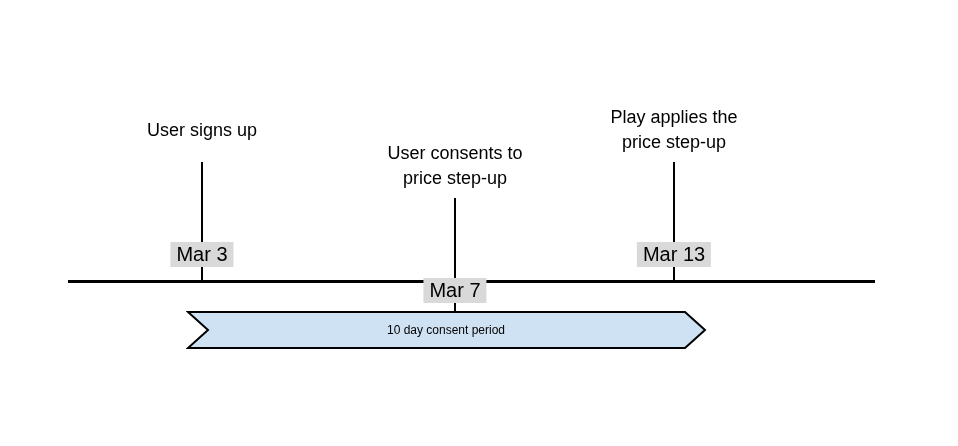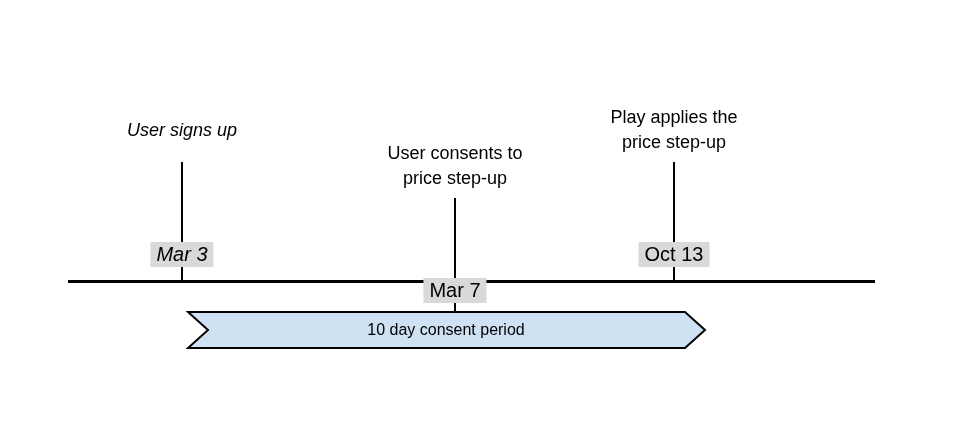--- a/index.html
+++ b/index.html
@@ -26,21 +26,21 @@
     background: #000000;
   }
   
   .marker {
     position: absolute;
     top: 102px;
     width: 240px;
     transform: translateX(-50%);
     text-align: center;
   }
-  .marker-1 { left: 182px; font-style: italic; }
+  .marker-1 { left: 202px; }
   .marker-2 { left: 455px; margin-top: 36px; }
   .marker-3 { left: 674px; }
   .marker-label {
     height: 56px;
     display: flex;
     align-items: center;
     justify-content: center;
     font-size: 18px;
     line-height: 25px;
     white-space: pre-line;
@@ -75,21 +75,21 @@
   }
   .banner-label {
     position: absolute;
     left: 207px;
     top: 312px;
     width: 478px;
     height: 36px;
     display: flex;
     align-items: center;
     justify-content: center;
-    font-size: 16px;
+    font-size: 12px;
   }
 </style>
 </head>
 <body>
 
 <div class="canvas">
 
   <div class="timeline-axis"></div>
 
   <div class="marker marker-1">
@@ -102,21 +102,21 @@
     <div class="marker-label">User consents to
 price step-up</div>
     <div class="marker-stem"></div>
     <div class="date-chip">Mar 7</div>
   </div>
 
   <div class="marker marker-3">
     <div class="marker-label">Play applies the
 price step-up</div>
     <div class="marker-stem"></div>
-    <div class="date-chip">Oct 13</div>
+    <div class="date-chip">Mar 13</div>
   </div>
 
   <svg class="banner-svg" viewBox="0 0 522 40" xmlns="http://www.w3.org/2000/svg">
     <polygon points="2,2 499,2 519,20 499,38 2,38 22,20" fill="#cfe2f3" stroke="#000000" stroke-width="2" stroke-linejoin="miter"></polygon>
   </svg>
 
   <div class="banner-label">10 day consent period</div>
 
 </div>
 

